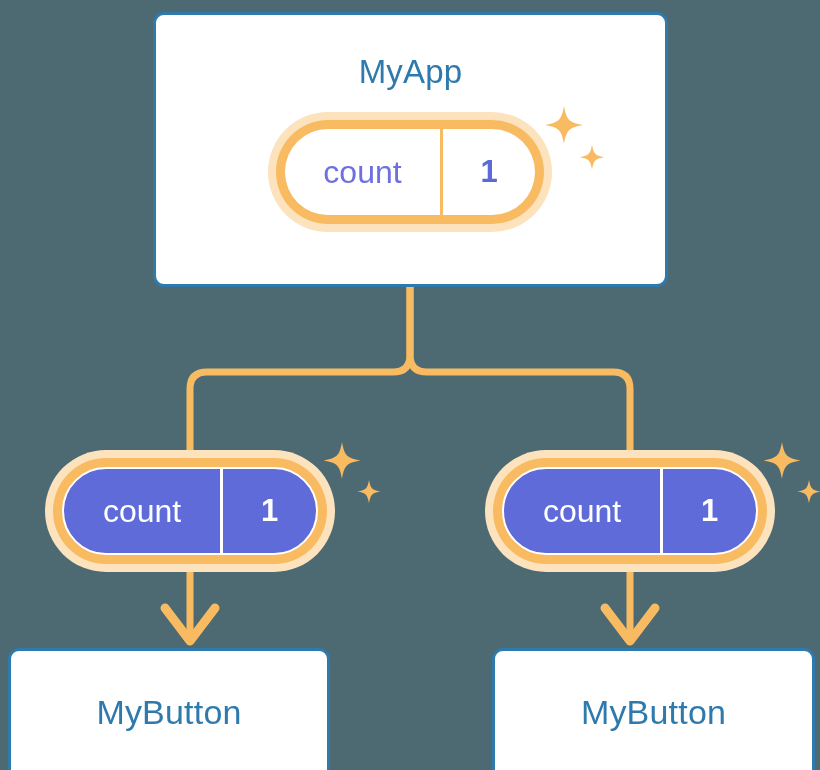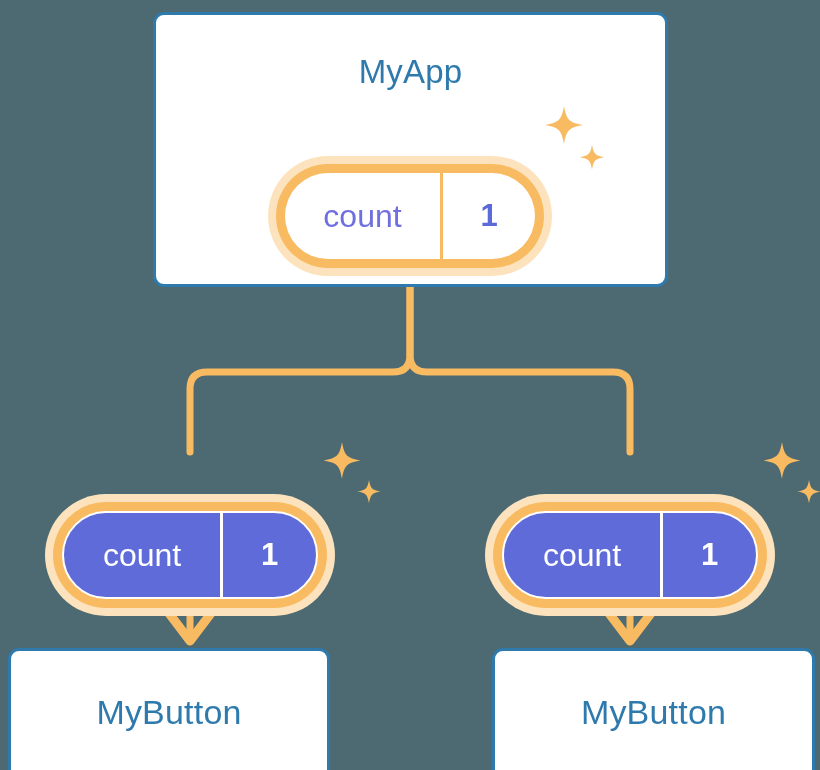--- a/index.html
+++ b/index.html
@@ -73,21 +73,20 @@
     width: 323px;
   }
   .btn-card .card-title {
     top: 42px;
     font-size: 34px;
   }
 
   
   .pill-wrap {
     position: absolute;
-    margin-top: 44px;
   }
   .pill-glow {
     position: absolute;
     left: 0; top: 0;
     width: 100%;
     height: 100%;
     background: #fce3bd;
     border-radius: 999px;
   }
   .pill-ring {

